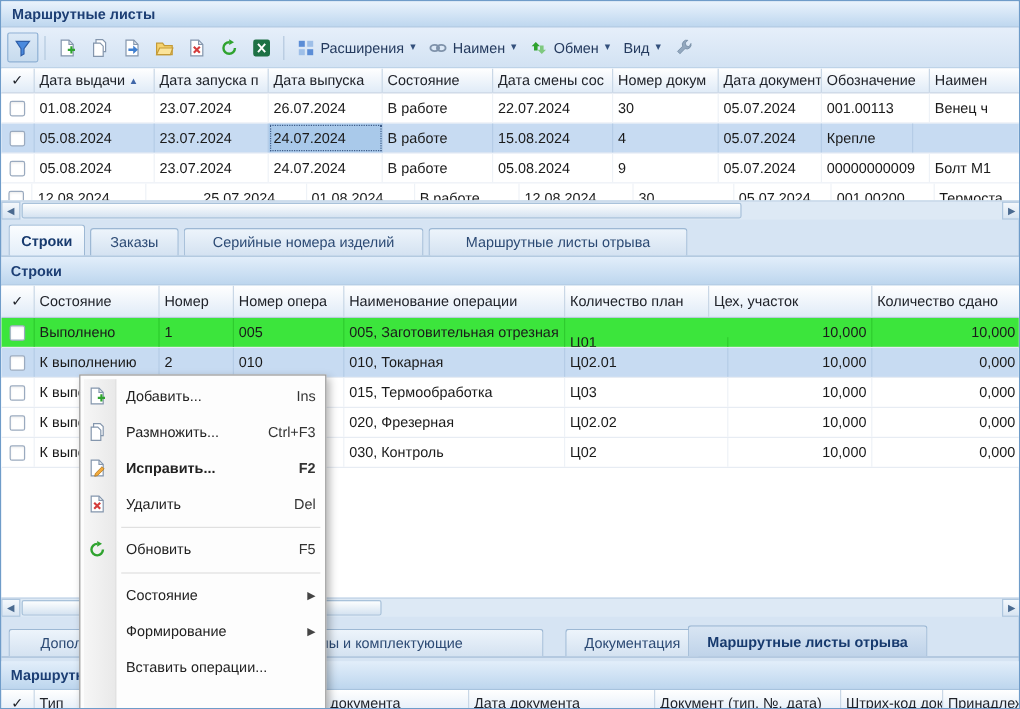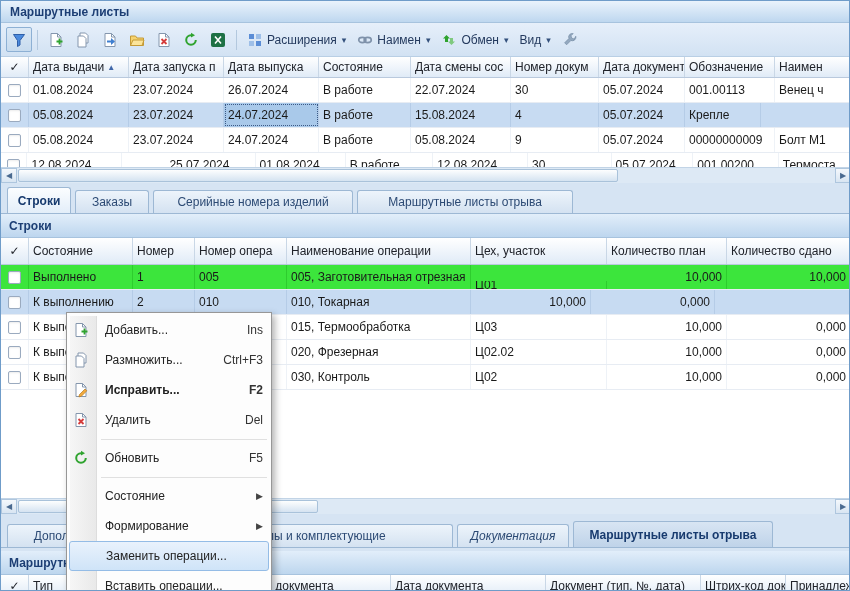--- a/index.html
+++ b/index.html
@@ -284,22 +284,22 @@
     <span>Строки</span>
   </div>
 
   <div id="rows-grid" class="grid">
       <div class="g-header" style="height: 27px;">
         <div class="g-hcell c-check" style="width: 28px;">✓</div>
         <div class="g-hcell" style="width: 104px;">Состояние</div>
         <div class="g-hcell" style="width: 62px;">Номер</div>
         <div class="g-hcell" style="width: 92px;">Номер опера</div>
         <div class="g-hcell" style="width: 184px;">Наименование операции</div>
+        <div class="g-hcell" style="width: 120px;">Количество план</div>
         <div class="g-hcell" style="width: 136px;">Цех, участок</div>
-        <div class="g-hcell" style="width: 120px;">Количество план</div>
         <div class="g-hcell" style="width: 124px;">Количество сдано</div>
       </div>
       <div class="g-row done" style="height: 25px;">
         <div class="g-cell c-check" style="width: 28px;">
           <span class="checkbox"></span>
         </div>
         <div class="g-cell" style="width: 104px;">Выполнено</div>
         <div class="g-cell" style="width: 62px;">1</div>
         <div class="g-cell" style="width: 92px;">005</div>
         <div class="g-cell" style="width: 184px;">005, Заготовительная отрезная</div>
@@ -308,20 +308,21 @@
         <div class="g-cell num" style="width: 124px;">10,000</div>
       </div>
       <div class="g-row selected" style="height: 25px;">
         <div class="g-cell c-check" style="width: 28px;">
           <span class="checkbox"></span>
         </div>
         <div class="g-cell" style="width: 104px;">К выполнению</div>
         <div class="g-cell" style="width: 62px;">2</div>
         <div class="g-cell" style="width: 92px;">010</div>
         <div class="g-cell" style="width: 184px;">010, Токарная</div>
+        <div class="g-cell" style="width: 136px;">Ц02.01</div>
         <div class="g-cell num" style="width: 120px;">10,000</div>
         <div class="g-cell num" style="width: 124px;">0,000</div>
       </div>
       <div class="g-row" style="height: 25px;">
         <div class="g-cell c-check" style="width: 28px;">
           <span class="checkbox"></span>
         </div>
         <div class="g-cell" style="width: 104px;">К выполнению</div>
         <div class="g-cell" style="width: 62px;">3</div>
         <div class="g-cell" style="width: 92px;">015</div>
@@ -363,21 +364,21 @@
     <div class="sc-btn">▶</div>
   </div>
 
   <div id="bottom-tabs" class="tabstrip">
       <div class="tab" style="left: 6px; width: 140px;">
         <span class="tab-label">Дополнительно</span>
       </div>
       <div class="tab" style="left: 150px; width: 302px;">
         <span class="tab-label">Материалы и комплектующие</span>
       </div>
-      <div class="tab" style="left: 456px; width: 112px; font-style: italic;">
+      <div class="tab" style="left: 470px; width: 112px;">
         <span class="tab-label">Документация</span>
       </div>
       <div class="tab active" style="left: 572px; width: 200px;">
         <span class="tab-label">Маршрутные листы отрыва</span>
       </div>
     </div>
 
   <div id="bottom-section" class="section-header">
     <span>Маршрутные листы отрыва</span>
   </div>
@@ -453,22 +454,18 @@
       <div class="m-item">
         <span class="m-icon"></span>
         <span class="m-label">Состояние</span>
         <span class="m-arrow">▶</span>
       </div>
       <div class="m-item">
         <span class="m-icon"></span>
         <span class="m-label">Формирование</span>
         <span class="m-arrow">▶</span>
       </div>
-      <div class="m-item hl">
-        <span class="m-icon"></span>
-        <span class="m-label">Заменить операции...</span>
-      </div>
       <div class="m-item">
         <span class="m-icon"></span>
         <span class="m-label">Вставить операции...</span>
       </div>
     </div>
 </div>
 
 </body></html>

